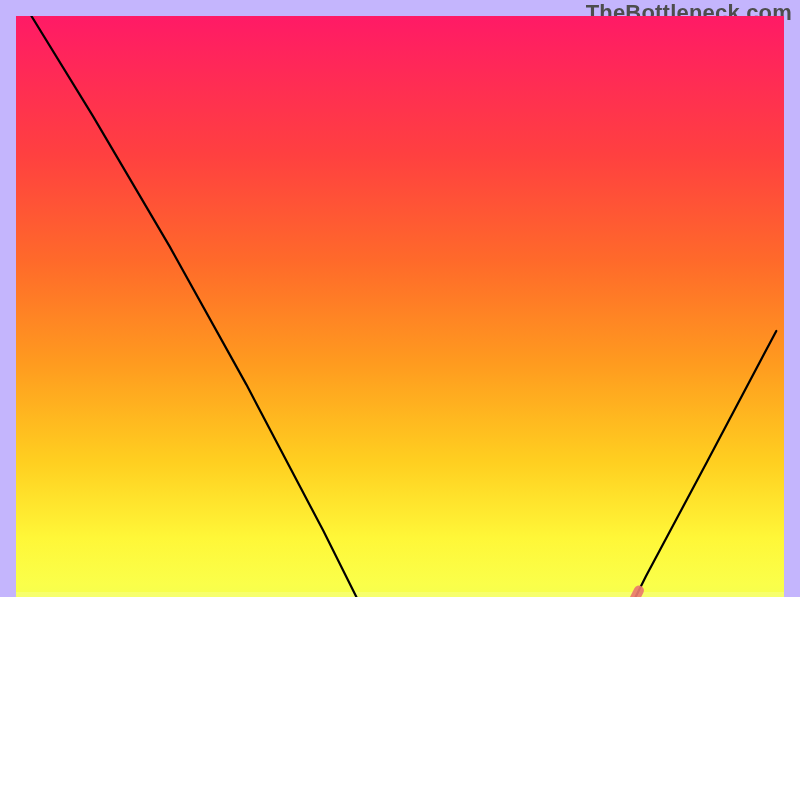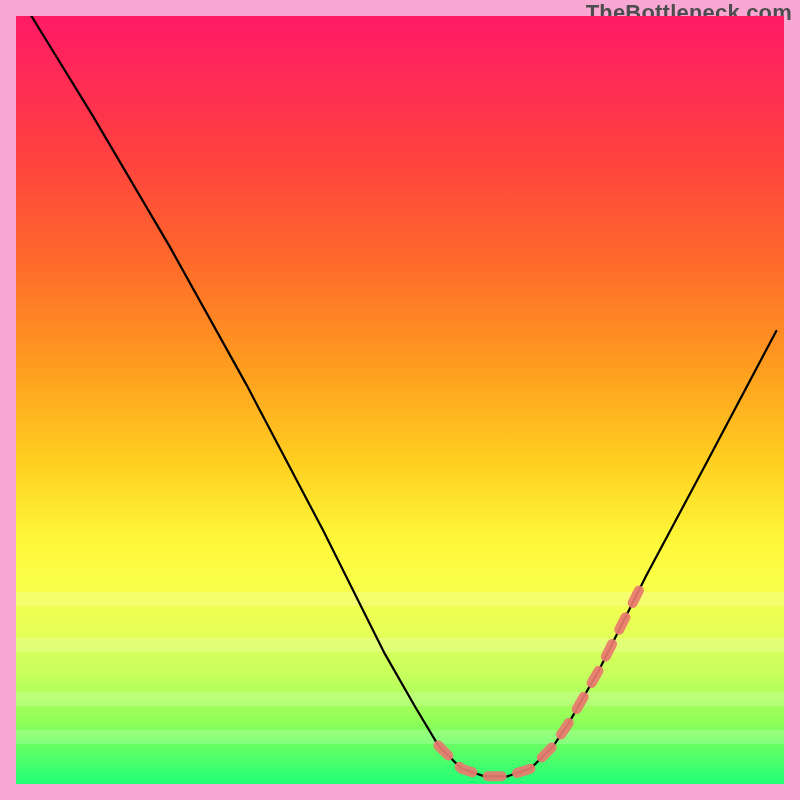--- a/index.html
+++ b/index.html
@@ -4,22 +4,22 @@
 <style>
   body {
     margin: 0;
     padding: 0;
     background: #fff;
     font-family: Arial, Helvetica, sans-serif;
   }
   .stage {
     position: relative;
     width: 800px;
-    height: 800px;
-    background: #f9a8d4;
+    height: 597px;
+    background: #c4b5fd;
     overflow: hidden;
   }
   .plot-area {
     position: absolute;
     left: 16px;
     top: 16px;
     width: 768px;
     height: 768px;
     
     background: linear-gradient(

